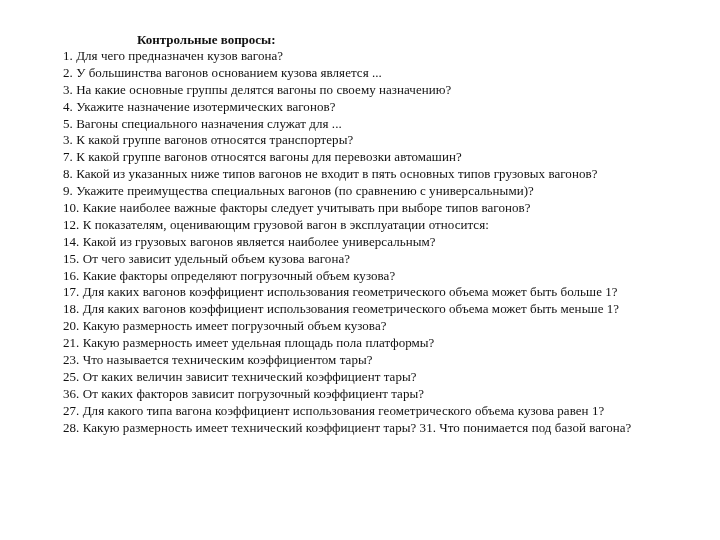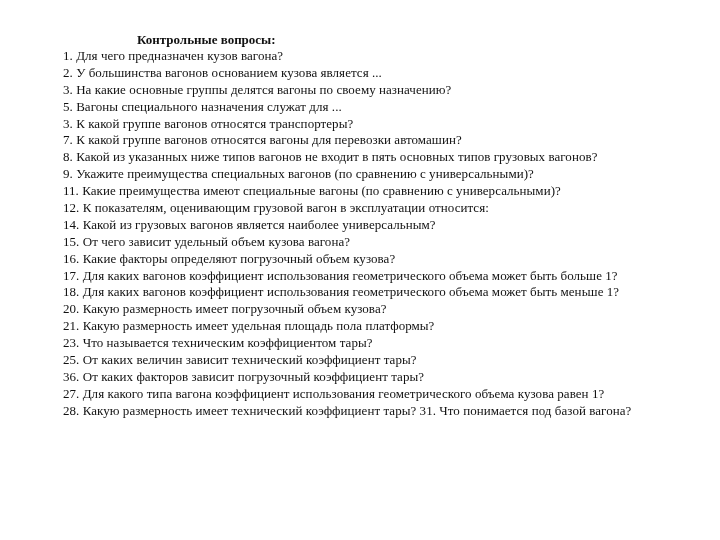--- a/index.html
+++ b/index.html
@@ -21,26 +21,27 @@
 </style>
 </head>
 <body>
 
 <div class="page">
   <div class="title">Контрольные вопросы:</div>
   <ul class="list">
     <li>1. Для чего предназначен  кузов вагона?</li>
     <li>2. У большинства вагонов основанием кузова является ...</li>
     <li>3. На какие основные группы делятся вагоны по своему назначению?</li>
+    <li>4. Укажите назначение изотермических вагонов?</li>
     <li>5. Вагоны специального назначения служат для ...</li>
     <li>3. К какой группе вагонов относятся транспортеры?</li>
     <li>7. К какой группе вагонов относятся вагоны для  перевозки автомашин?</li>
     <li>8. Какой из указанных ниже типов вагонов не входит в пять основных типов грузовых вагонов?</li>
     <li>9. Укажите преимущества специальных вагонов (по сравнению с универсальными)?</li>
-    <li>11.  Какие преимущества имеют специальные вагоны (по сравнению с универсальными)?</li>
+    <li>10. Какие наиболее важные факторы следует учитывать при выборе типов  вагонов?</li>
     <li>12. К показателям, оценивающим грузовой вагон в эксплуатации относится:</li>
     <li>14. Какой из грузовых вагонов является наиболее универсальным?</li>
     <li>15. От чего зависит удельный объем кузова вагона?</li>
     <li>16. Какие факторы определяют погрузочный объем кузова?</li>
     <li>17. Для каких вагонов коэффициент использования геометрического объема  может быть больше 1?</li>
     <li>18. Для каких вагонов коэффициент использования геометрического объема  может быть меньше 1?</li>
     <li>20. Какую размерность имеет погрузочный объем кузова?</li>
     <li>21. Какую размерность имеет удельная площадь пола платформы?</li>
     <li>23. Что называется техническим коэффициентом тары?</li>
     <li>25. От каких величин зависит технический коэффициент тары?</li>

